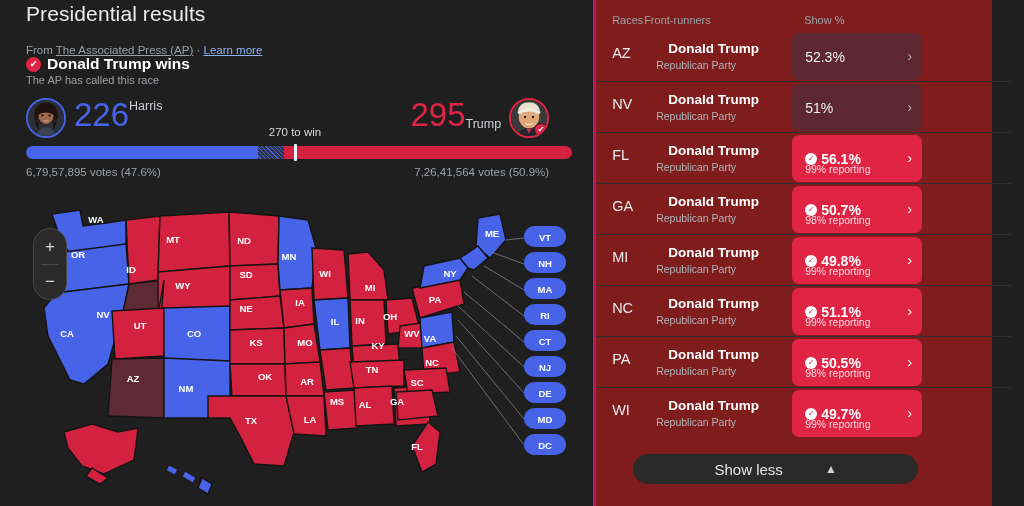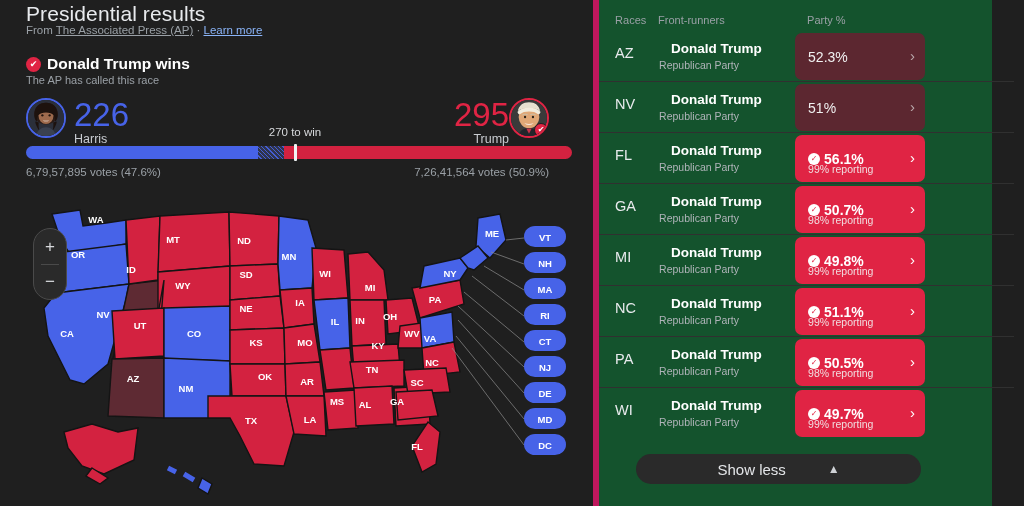--- a/index.html
+++ b/index.html
@@ -3,49 +3,49 @@
 <meta charset="utf-8">
 <style>
   * { margin:0; padding:0; box-sizing:border-box; }
   html,body { width:1024px; height:506px; background:#1f1f1f; overflow:hidden; }
   body { font-family:"Liberation Sans", sans-serif; color:#e8eaed; }
 
   #app { position:relative; width:992px; height:506px; display:flex;padding-left:8px; }
 
   
   #left { position:relative; width:609px; height:506px; background:#1f1f1f; }
-  #right { position:relative; width:415px; height:506px; background:#14532d;
-           border-left:6px solid #be185d; }
+  #right { position:relative; width:415px; height:506px; background:#7f1d1d;
+           border-left:3px solid #be185d; }
 
   .title { position:absolute; left:18px; top:2px; font-size:21px; font-weight:400;
            color:#e8eaed; letter-spacing:.1px; }
-  .source { position:absolute; left:18px; top:24px; font-size:11.5px; color:#9aa0a6; }
+  .source { position:absolute; left:18px; top:44px; font-size:11.5px; color:#9aa0a6; }
   .source a { color:#9aa0a6; text-decoration:underline; }
   .source a.learn { color:#8ab4f8; }
   .dotsep { color:#9aa0a6; }
 
   .callrow { position:absolute; left:18px; top:55px; display:flex; align-items:center; gap:6px; }
   .checkbadge { width:15px; height:15px; border-radius:50%; background:#e02444;
                 display:flex; align-items:center; justify-content:center;
                 font-size:9px; color:#fff; line-height:1; }
   .callrow .label { font-size:15.5px; font-weight:700; color:#fff; }
   .subcall { position:absolute; left:18px; top:74px; font-size:11px; color:#9aa0a6; }
 
   
   .cand { position:absolute; top:98px; display:flex; align-items:flex-start; }
   .cand.left { left:18px; }
   .cand.right { right:44px; flex-direction:row-reverse; }
   .avatar { position:relative; width:40px; height:40px; border-radius:50%;
             overflow:hidden; flex:0 0 auto; }
   .avatar.harris { border:2px solid #4763e8; }
   .avatar.trump  { border:2px solid #e02444; }
   .avatar svg { display:block; width:100%; height:100%; }
-  .numblock { display:flex; flex-direction:column; }
+  .numblock { display:flex; flex-direction:row; }
   .numblock.l { margin-left:8px; align-items:flex-start; }
-  .numblock.r { align-items:flex-end; }
+  .numblock.r { margin-right:8px; align-items:flex-end; }
   .bignum { font-size:33px; line-height:33px; font-weight:400; }
   .bignum.blue { color:#4763e8; }
   .bignum.red  { color:#e02444; }
   .candname { font-size:12.5px; color:#c9ccd1; margin-top:1px; }
   .avcheck { position:absolute; right:-1px; bottom:-1px; width:14px; height:14px;
              border-radius:50%; background:#e02444; border:1.5px solid #1f1f1f;
              display:flex; align-items:center; justify-content:center;
              font-size:8px; color:#fff; line-height:1; }
 
   
@@ -69,21 +69,21 @@
              background:#2a2a2a; border:1px solid #4a4a4a; border-radius:17px;
              display:flex; flex-direction:column; align-items:center;
              justify-content:space-around; }
   .zoomctl .zbtn { width:100%; height:50%; display:flex; align-items:center;
                    justify-content:center; color:#d7d9dc; font-size:17px; line-height:1; }
   .zoomctl .zdiv { position:absolute; top:50%; left:7px; right:7px; height:1px; background:#4a4a4a; }
 
   
   .rhead { position:absolute; top:14px; font-size:11px; color:#9aa0a6; }
   .rhead.races { left:16px; }
-  .rhead.front { left:59px; }
+  .rhead.front { left:48px; }
   .rhead.vote  { left:208px; }
   #rows { position:absolute; left:0; top:31px; width:415px; }
   .rrow { position:relative; height:51px; border-bottom:1px solid #303030; }
   .rrow:last-child { border-bottom:none; }
   .rrow .st { position:absolute; left:16px; top:14px; font-size:14.5px; color:#e8eaed; }
   .rrow .who { position:absolute; left:60px; top:10px; font-size:13.5px; font-weight:700; color:#fff;margin-left:12px; }
   .rrow .party { position:absolute; left:60px; top:28px; font-size:10.5px; color:#b0b4b9; }
   .pct { position:absolute; left:196px; top:0; width:110%; }
   .pctbox { position:absolute; left:0; top:2px; width:130px; height:47px;
             border-radius:7px; }
@@ -326,21 +326,21 @@
     <div class="zoomctl">
       <div class="zbtn">+</div>
       <div class="zdiv"></div>
       <div class="zbtn">−</div>
     </div>
   </div>
 
   <div id="right">
     <div class="rhead races">Races</div>
     <div class="rhead front">Front-runners</div>
-    <div class="rhead vote">Party %</div>
+    <div class="rhead vote">Show %</div>
 
     <div id="rows">
         <div class="rrow">
           <span class="st">AZ</span>
           <span class="who">Donald Trump</span>
           <span class="party">Republican Party</span>
           <div class="pct">
             <div class="pctbox uncalled">
               <div class="pctline">
                 <span class="pctval dim">52.3%</span>

